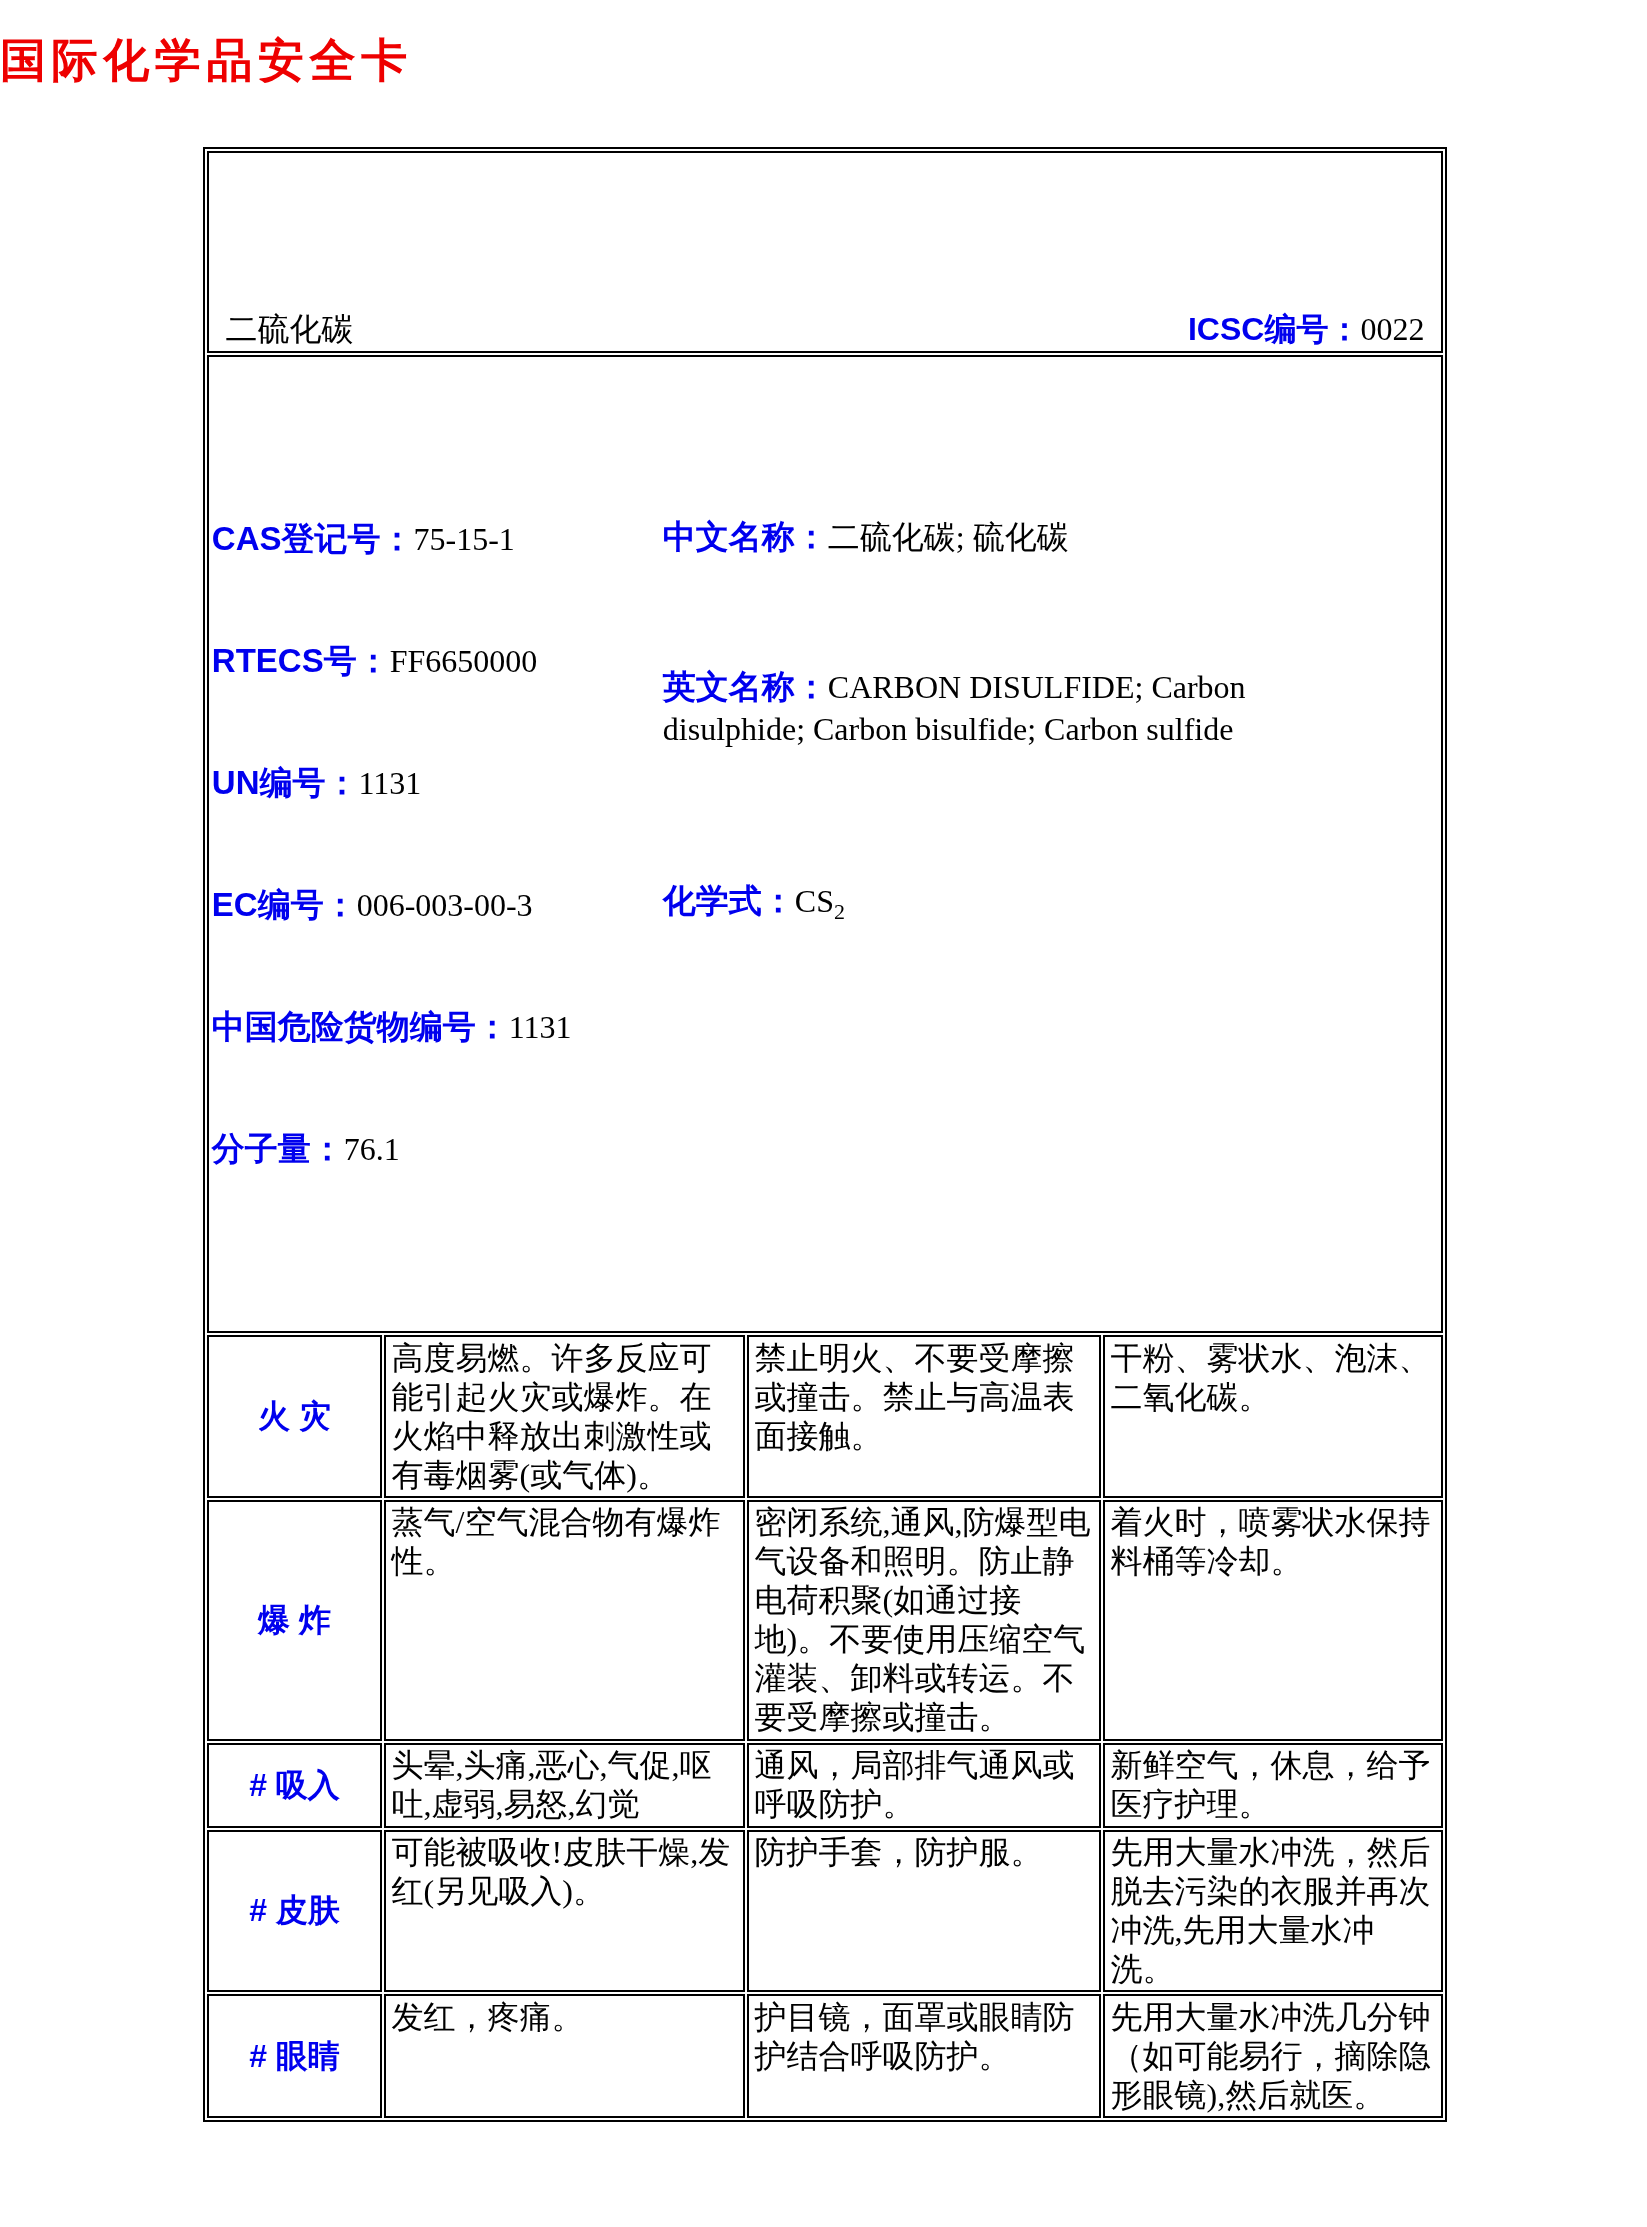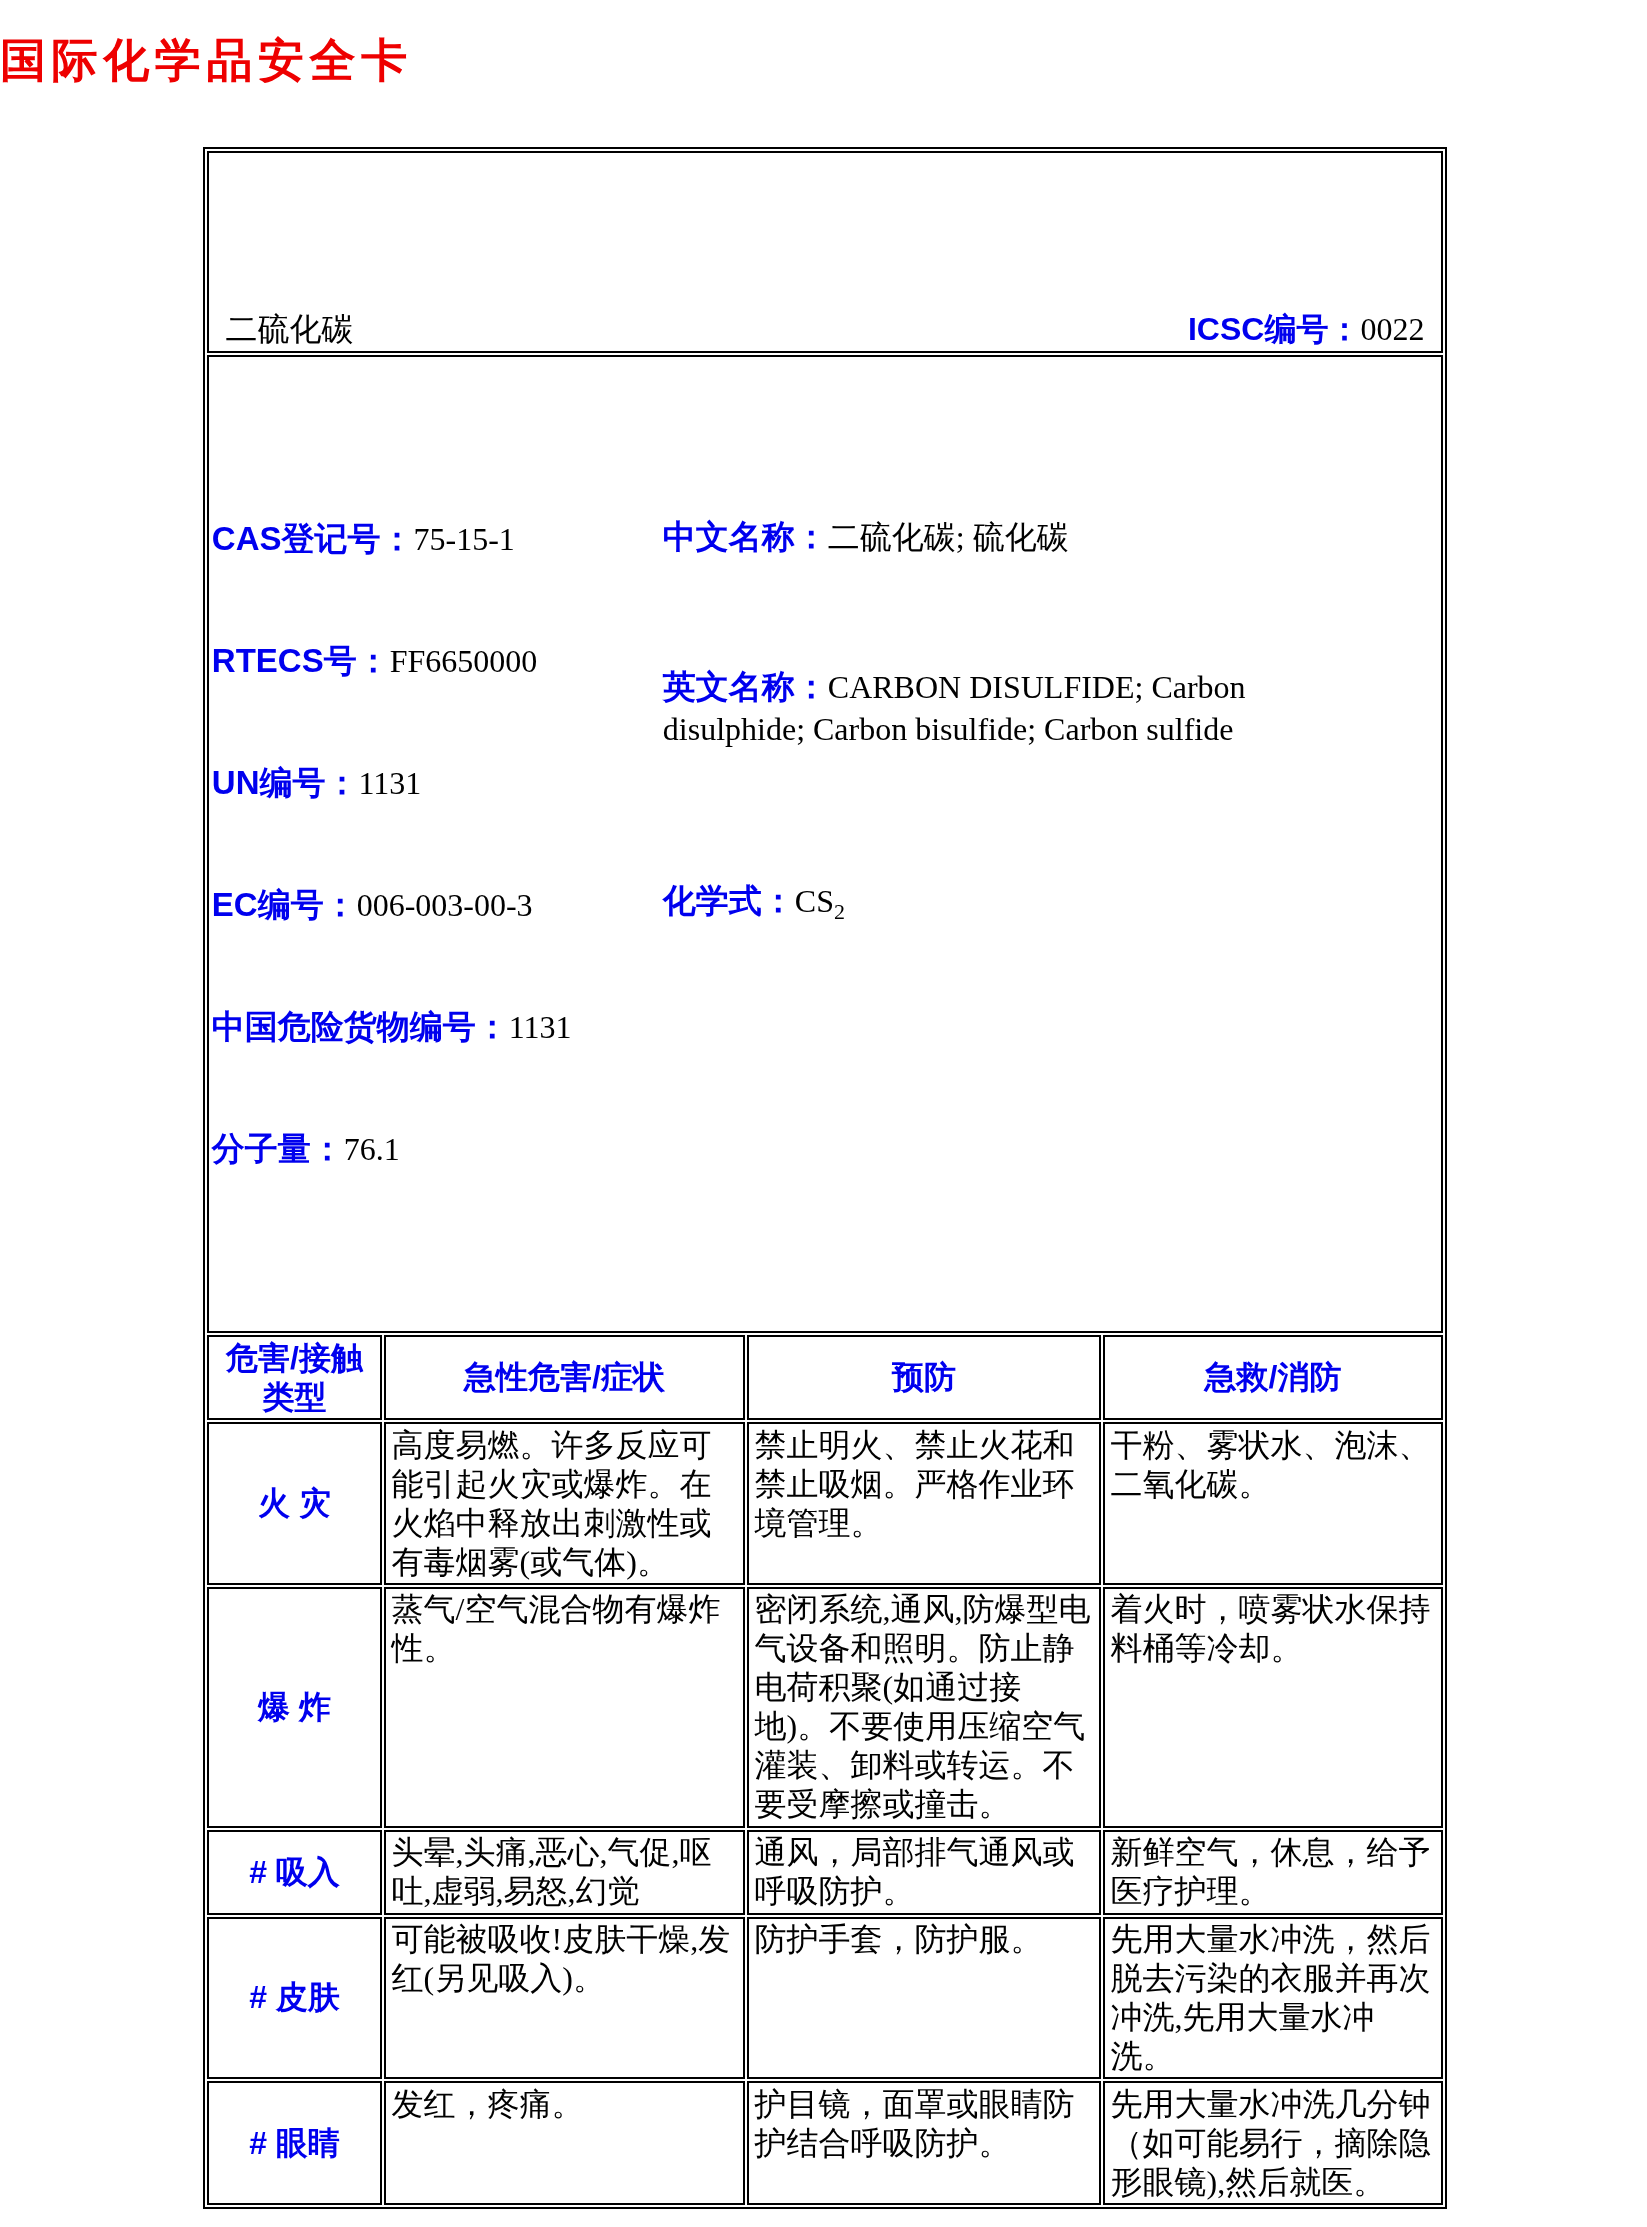--- a/index.html
+++ b/index.html
@@ -74,31 +74,25 @@
           </div>
           <div class="id-right">
             <div class="id-cn"><span class="bl">中文名称：</span><span>二硫化碳; 硫化碳</span></div>
             <div class="id-en"><span class="bl">英文名称：</span><span>CARBON DISULFIDE; Carbon</span><br><span>disulphide; Carbon bisulfide; Carbon sulfide</span></div>
             <div class="id-formula"><span class="bl">化学式：</span><span>CS</span><sub class="fsub">2</sub></div>
           </div>
         </div>
       </td>
     </tr>
 
-    <tr class="r-head">
-      <td class="hd"><span>危害/接触</span><br><span>类型</span></td>
-      <td class="hd">急性危害/症状</td>
-      <td class="hd">预防</td>
-      <td class="hd">急救/消防</td>
-    </tr>
 
     <tr class="r-fire">
       <td class="lbl">火 灾</td>
       <td>高度易燃。许多反应可能引起火灾或爆炸。在火焰中释放出刺激性或有毒烟雾(或气体)。</td>
-      <td>禁止明火、禁止火花和禁止吸烟。严格作业环境管理。</td>
+      <td>禁止明火、不要受摩擦或撞击。禁止与高温表面接触。</td>
       <td>干粉、雾状水、泡沫、二氧化碳。</td>
     </tr>
 
     <tr class="r-expl">
       <td class="lbl">爆 炸</td>
       <td>蒸气/空气混合物有爆炸性。</td>
       <td>密闭系统,通风,防爆型电气设备和照明。防止静电荷积聚(如通过接地)。不要使用压缩空气灌装、卸料或转运。不要受摩擦或撞击。</td>
       <td>着火时，喷雾状水保持料桶等冷却。</td>
     </tr>
 

